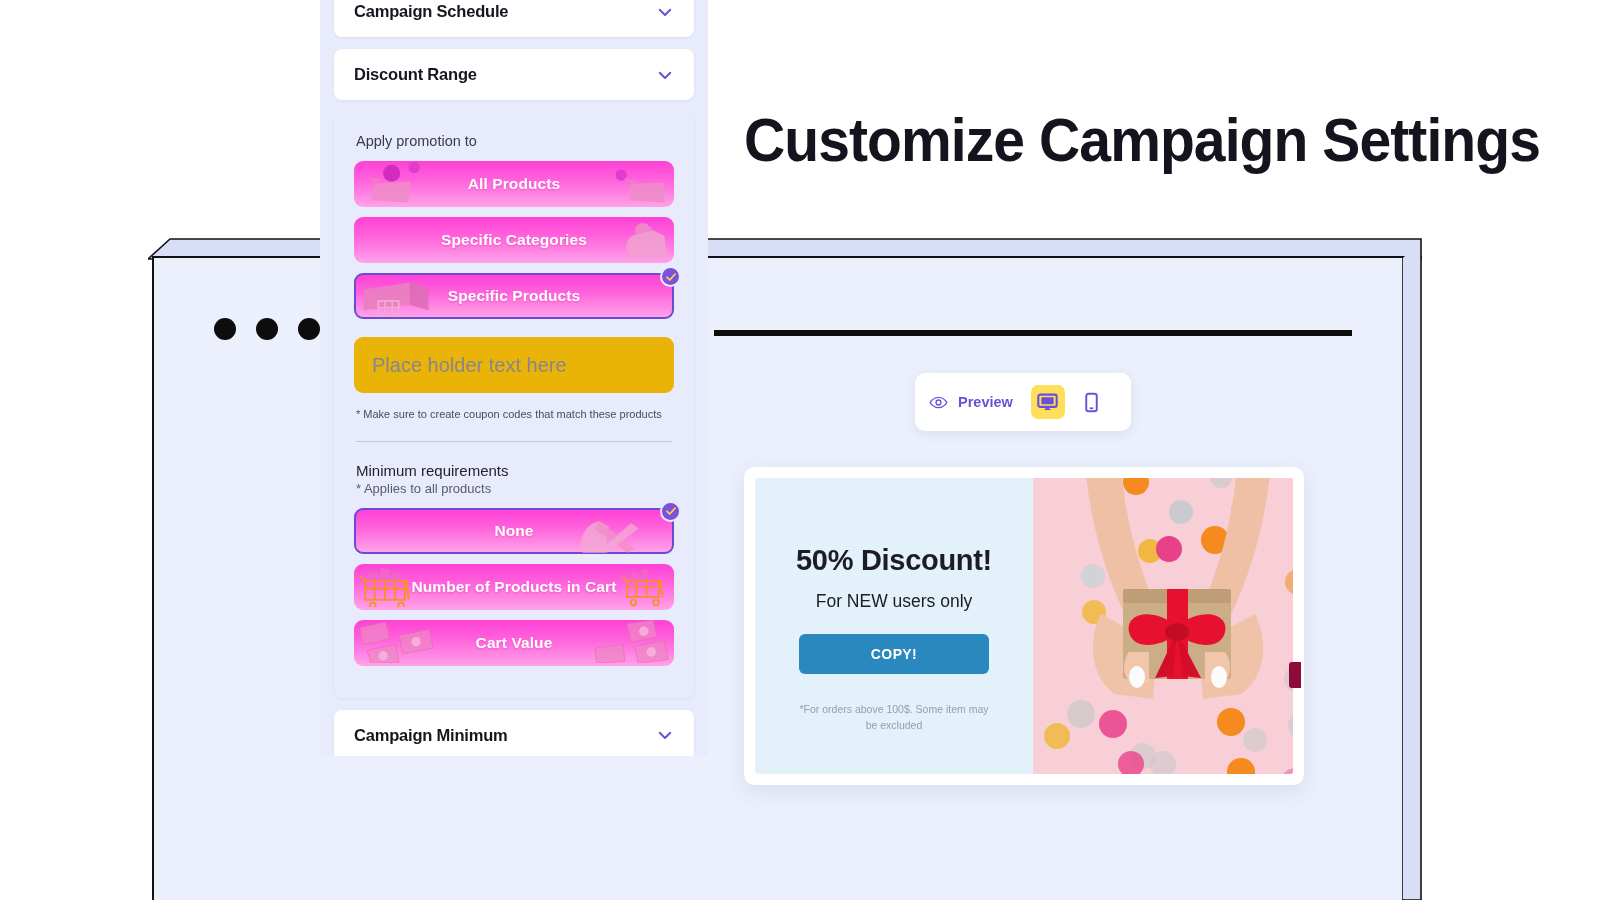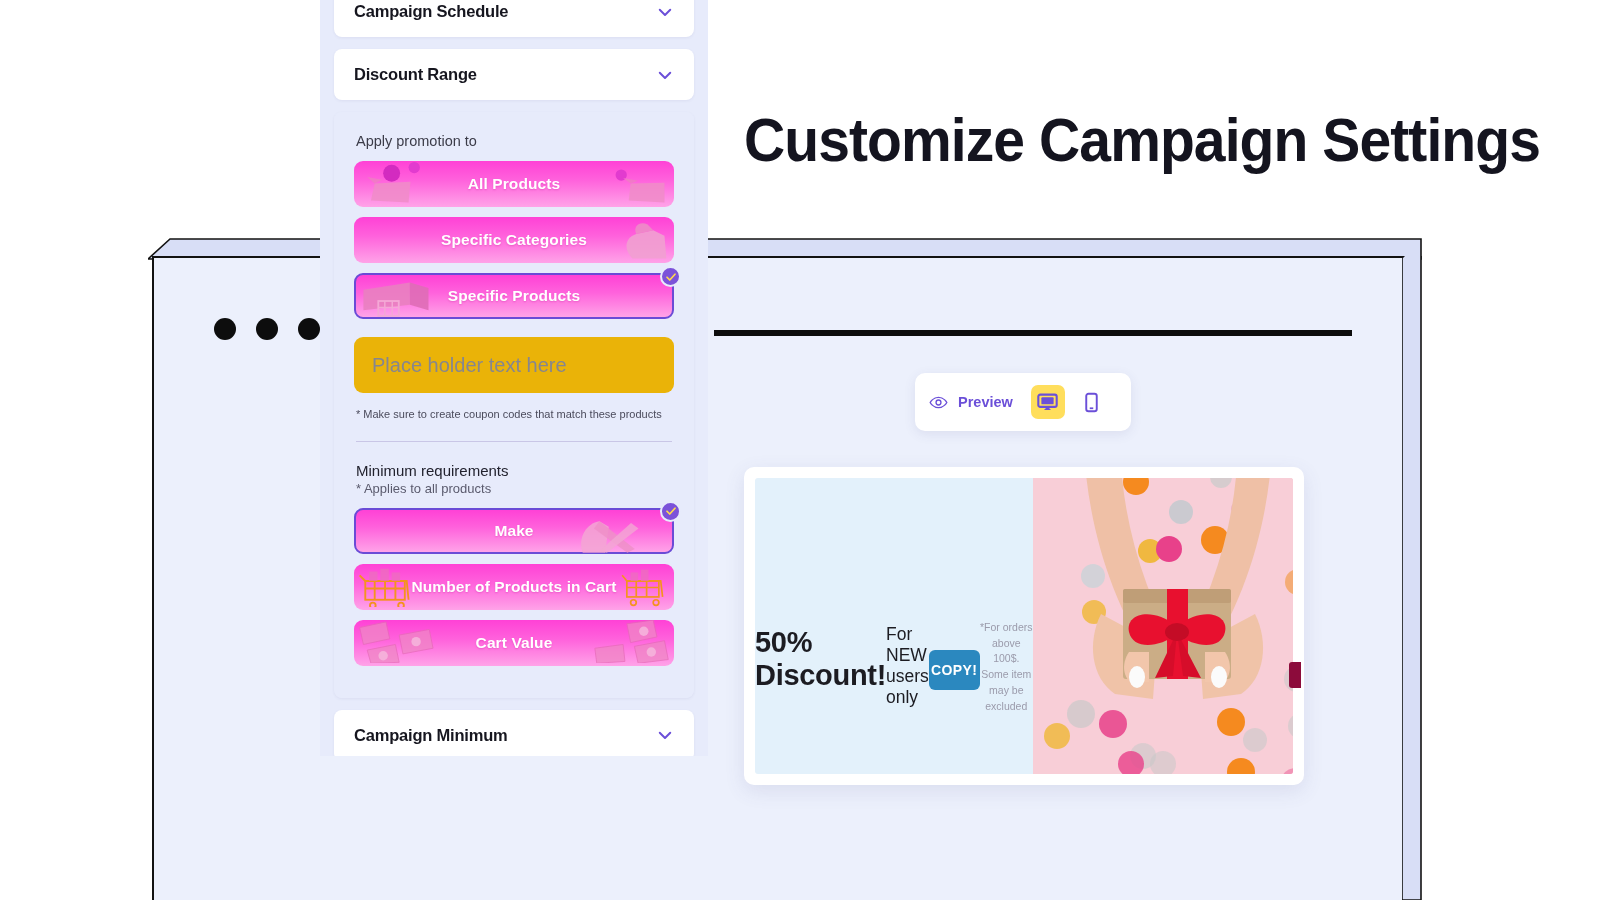--- a/index.html
+++ b/index.html
@@ -138,33 +138,33 @@
     box-shadow:0 6px 20px rgba(80,80,140,.12);
   }
   .coupon-card {
     position:absolute; left:751px; top:474px; width:546px; height:304px;
     border-radius:7px; overflow:hidden;
     display:flex;
     border:4px solid #ffffff;
   }
   .coupon-left {
     width:278px; background:#E3F1FB;
-    display:flex; flex-direction:row; align-items:center;
+    display:flex; flex-direction:column; align-items:center;
     padding-top:66px;
   }
   .coupon-h1 { font-size:29px; font-weight:700; color:#1c1c22; letter-spacing:-.3px; }
   .coupon-h2 { font-size:17.5px; color:#1c1c22; margin-top:14px; }
   .copy-btn {
     margin-top:22px; width:190px; height:40px; border-radius:6px;
     background:#2B88BF; color:#fff; border:none; cursor:pointer;
     font-size:14px; font-weight:700; letter-spacing:.4px;
     font-family:"Liberation Sans", sans-serif;
   }
   .coupon-fine {
-    margin-top:16px; width:200px; text-align:center;
+    margin-top:28px; width:200px; text-align:center;
     font-size:10.5px; color:#9b9bab; line-height:1.5;
   }
   .coupon-img { flex:1; position:relative; overflow:hidden; background:#F6CBD4; }
 
   
   .photo { position:absolute; left:0; top:-14px; width:288px; height:336px; background:#F7CDD6; }
 
   .tiny-tab {
     position:absolute; left:1289px; top:662px; width:12px; height:26px;
     background:#8C0B3B; border-radius:3px 0 0 3px;
@@ -359,21 +359,21 @@
           <div class="sec-label">Minimum requirements</div>
           <div class="sec-sub">* Applies to all products</div>
 
           
           <div class="opt selected">
             <svg class="art" viewBox="0 0 340 46" preserveAspectRatio="none">
               <path d="M244 46 C238 30 248 14 262 12 L272 18 L268 46 Z" fill="#F3A6D3" opacity=".85"></path>
               <path d="M262 12 L300 42 L292 46 L256 20 Z" fill="#EE8FC8" opacity=".85"></path>
               <path d="M296 14 L262 44 L270 46 L304 20 Z" fill="#F3A6D3" opacity=".8"></path>
             </svg>
-            <span class="opt-label">Make</span>
+            <span class="opt-label">None</span>
             <span class="badge">
               <svg viewBox="0 0 24 24" fill="none" stroke="#FFD84D" stroke-width="3.4" stroke-linecap="round" stroke-linejoin="round">
                   <polyline points="4 12.5 9.5 18 20 6.5"></polyline>
                 </svg>
             </span>
           </div>
 
           
           <div class="opt">
             <svg class="art" viewBox="0 0 340 46" preserveAspectRatio="none">

